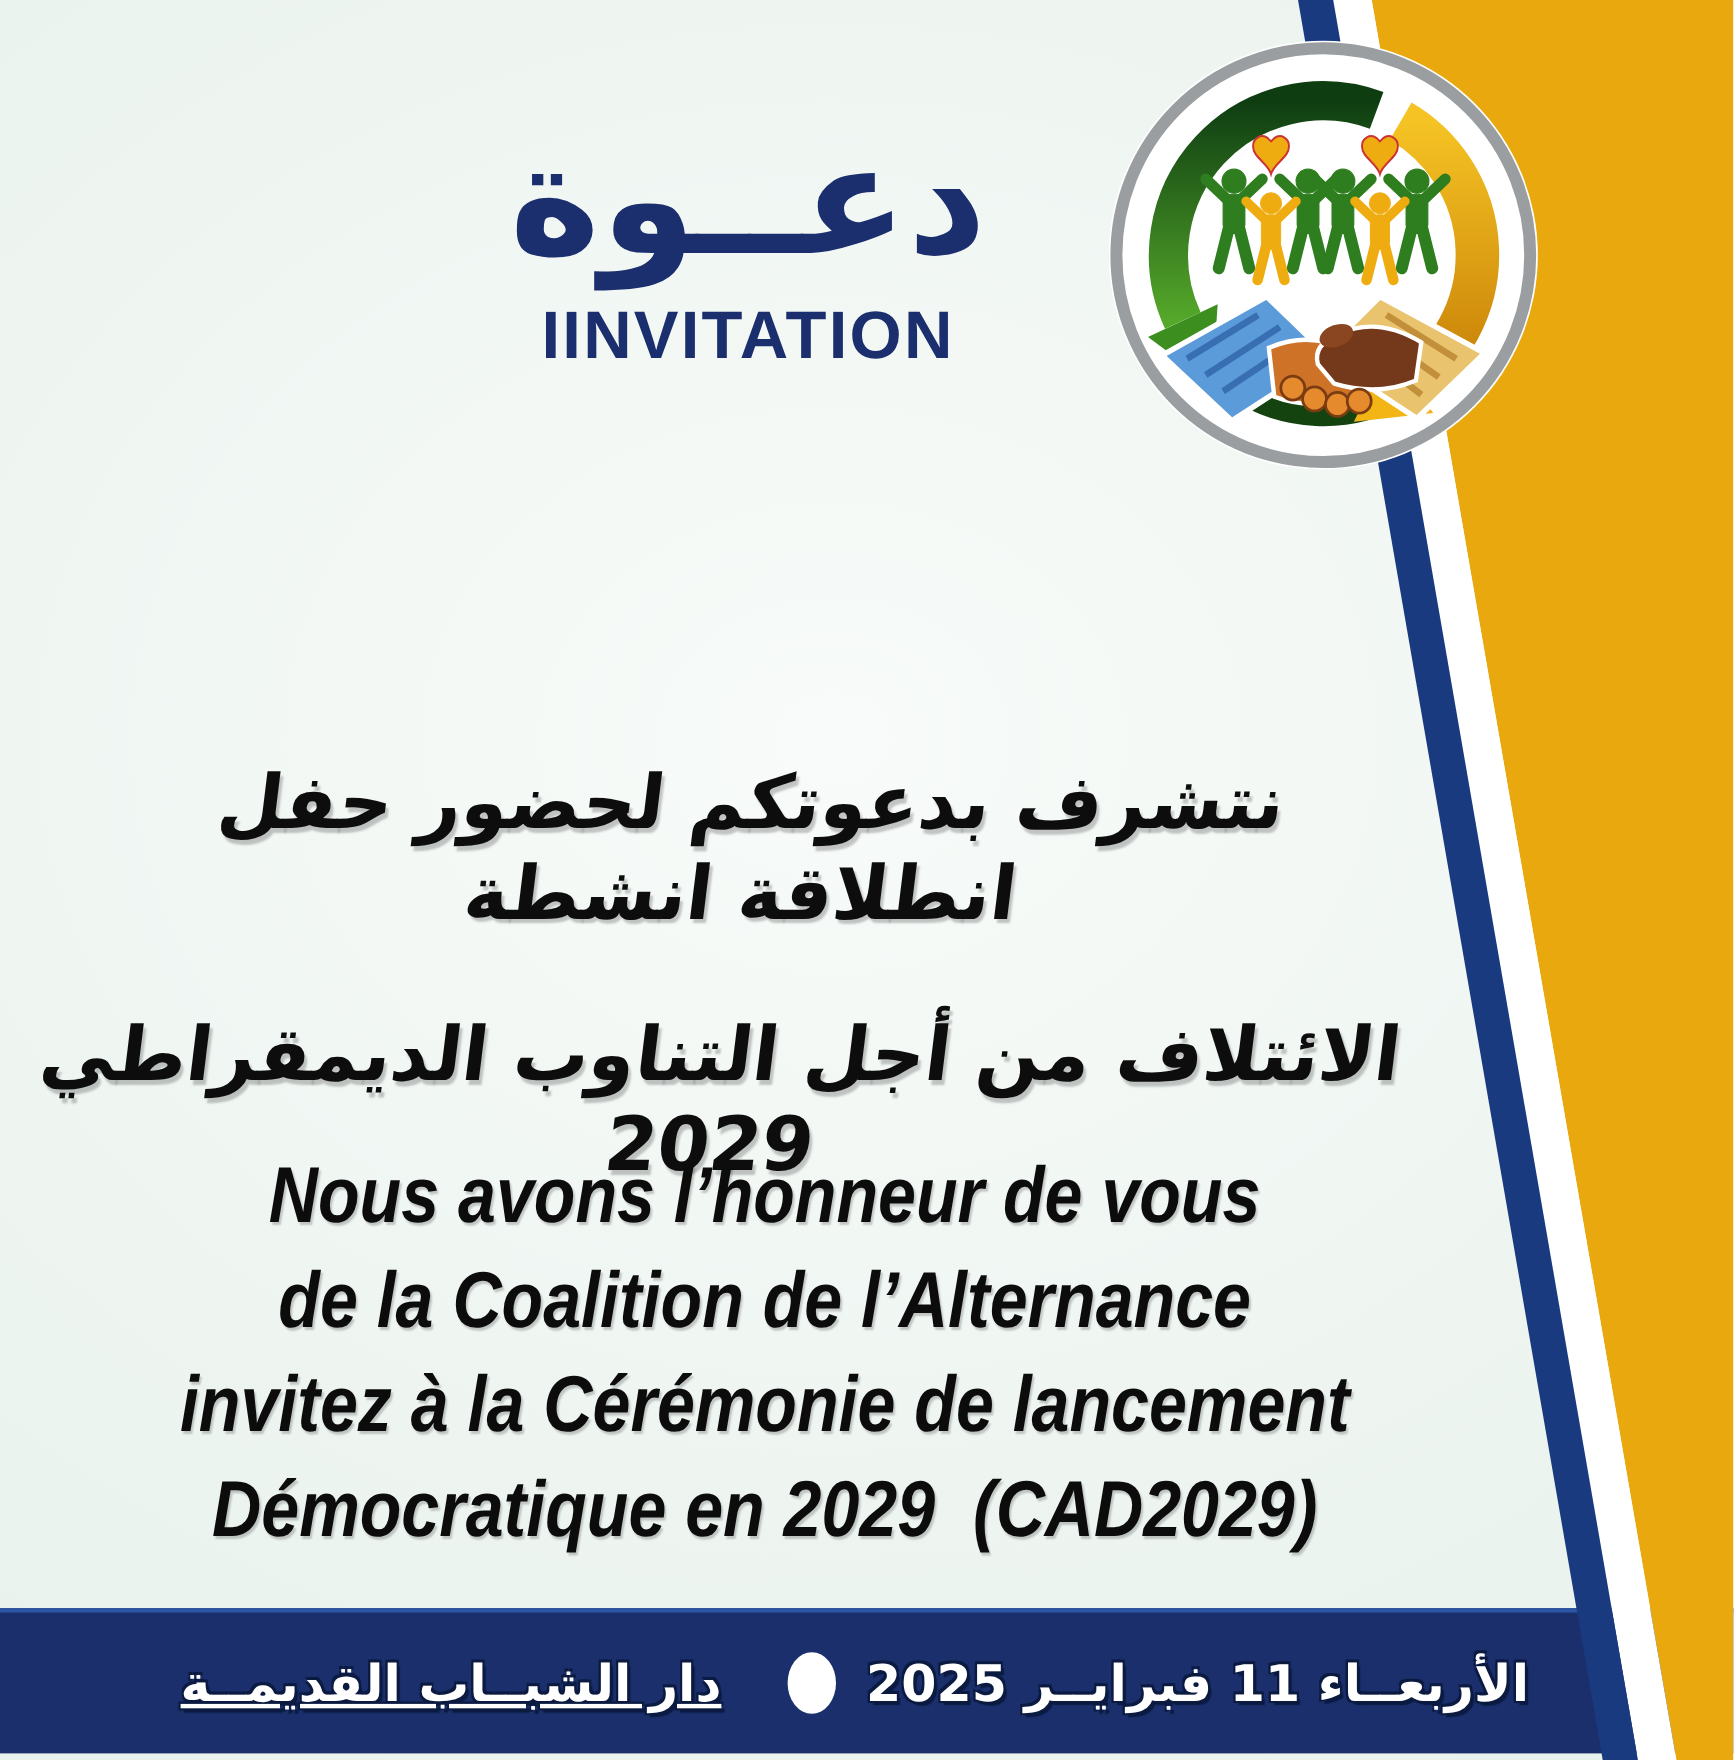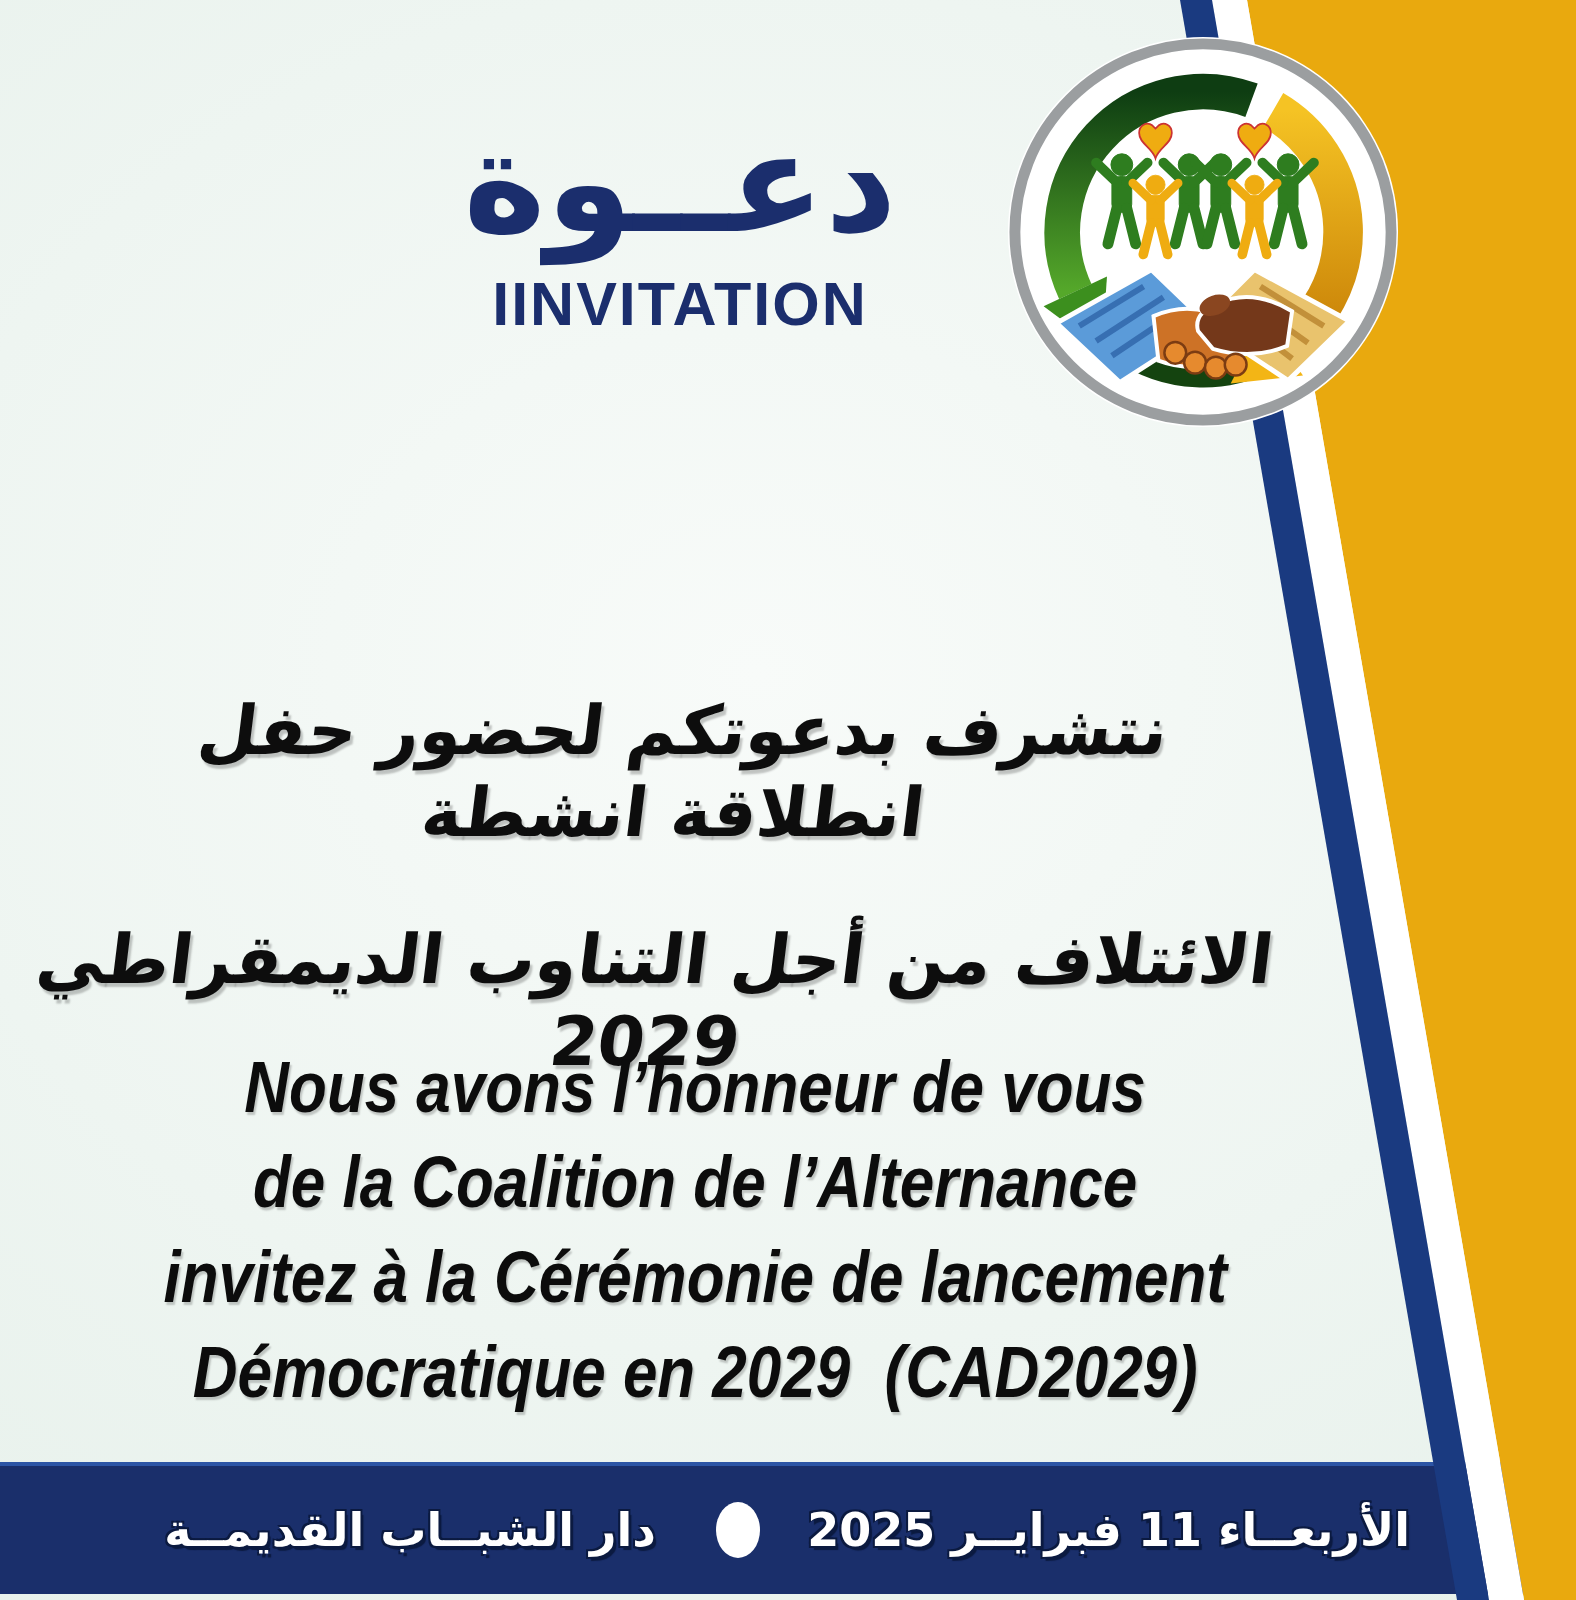--- a/index.html
+++ b/index.html
@@ -16,22 +16,22 @@
   .footer-bar{
     position:absolute;left:0;top:1462px;width:1576px;height:128px;
     background:#1a2f6b;border-top:4px solid #2c55a5;z-index:2;
   }
   .footer-text{
     position:absolute;top:0;height:128px;line-height:128px;
     color:#ffffff;font-weight:bold;font-size:46px;direction:rtl;
     text-align:center;white-space:nowrap;
     text-shadow:-2px -2px 0 #0b1a40, 2px -2px 0 #0b1a40, -2px 2px 0 #0b1a40, 3px 4px 1px #0b1a40;
   }
-  .footer-venue{left:120px;width:580px;}
-  .footer-date{left:810px;width:600px;}
+  .footer-venue{left:120px;width:580px;text-decoration:underline;}
+  .footer-date{left:790px;width:600px;}
   .footer-dot{
     position:absolute;left:716px;top:36px;width:44px;height:56px;
     background:#ffffff;border-radius:50%;
   }
   
   .title-block{position:absolute;left:300px;top:70px;width:760px;text-align:center;z-index:2;margin-top:36px;}
   .title-ar{
     font-size:140px;font-weight:bold;color:#1b2e6d;line-height:1.1;direction:rtl;
   }
   .title-latin{

